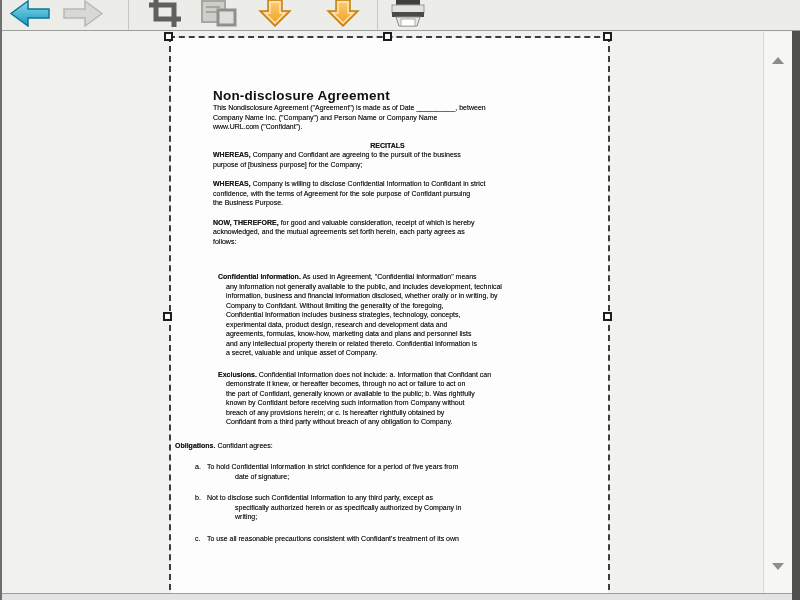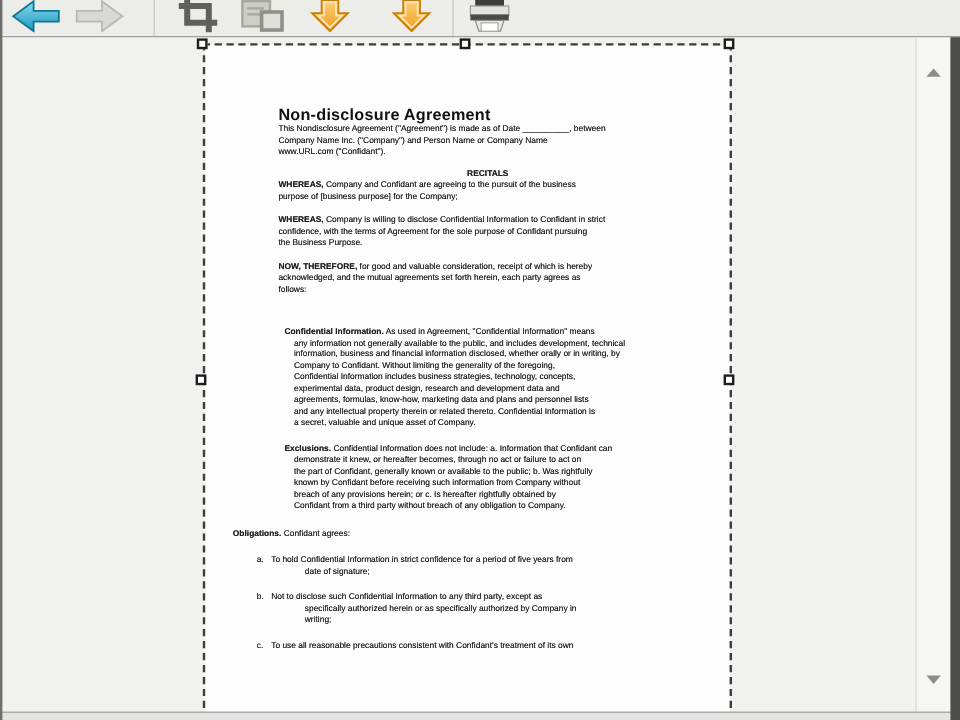--- a/index.html
+++ b/index.html
@@ -27,21 +27,21 @@
   .page{position:absolute;left:171px;top:38px;width:437px;height:556px;background:#fdfdfd;z-index:1;}
   .marquee{position:absolute;left:169px;top:36px;width:441px;height:564px;border:2px dashed #3d3d3d;border-bottom:none;box-sizing:border-box;z-index:2;pointer-events:none;}
   .handle{position:absolute;width:9px;height:9px;background:#fff;border:2px solid #1d1d1d;box-sizing:border-box;z-index:7;}
   .h-tl{left:164px;top:32px;}
   .h-tc{left:383px;top:32px;}
   .h-tr{left:603px;top:32px;}
   .h-ml{left:163px;top:312px;}
   .h-mr{left:603px;top:312px;}
 
   
-  .page-content{position:absolute;left:184px;top:38px;width:437px;height:556px;box-sizing:border-box;
+  .page-content{position:absolute;left:165px;top:38px;width:437px;height:556px;box-sizing:border-box;
     padding:50px 40px 0 48px;z-index:2;color:#1c1c1c;font-size:7px;line-height:9.5px;
     text-shadow:0 0 0.5px rgba(20,20,20,0.65);overflow:hidden;}
   .page-content p{margin:0;white-space:pre-wrap;}
   .page-content b{font-weight:bold;}
   .doc-title{font-size:13.5px;line-height:15px;font-weight:bold;color:#101010;margin:0 0 10px 0;text-shadow:none;letter-spacing:0.2px;}
   .recitals{text-align:center;font-weight:bold;margin-top:9px !important;}
   .para{margin-top:10px !important;}
   .sec{margin-top:12px !important;margin-left:5px !important;padding-left:8px;text-indent:-8px;}
   .sec-first{margin-top:26px !important;}
   .obl-head{margin-left:-38px !important;margin-top:14px !important;}

